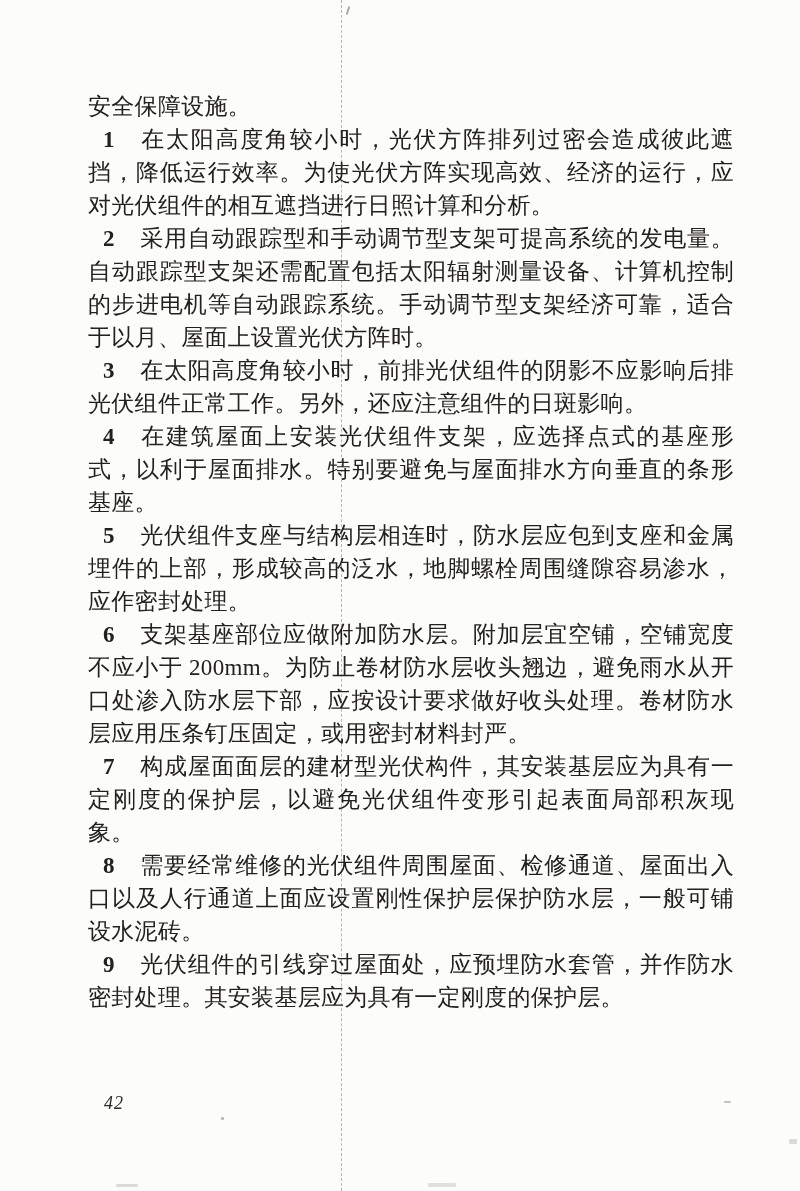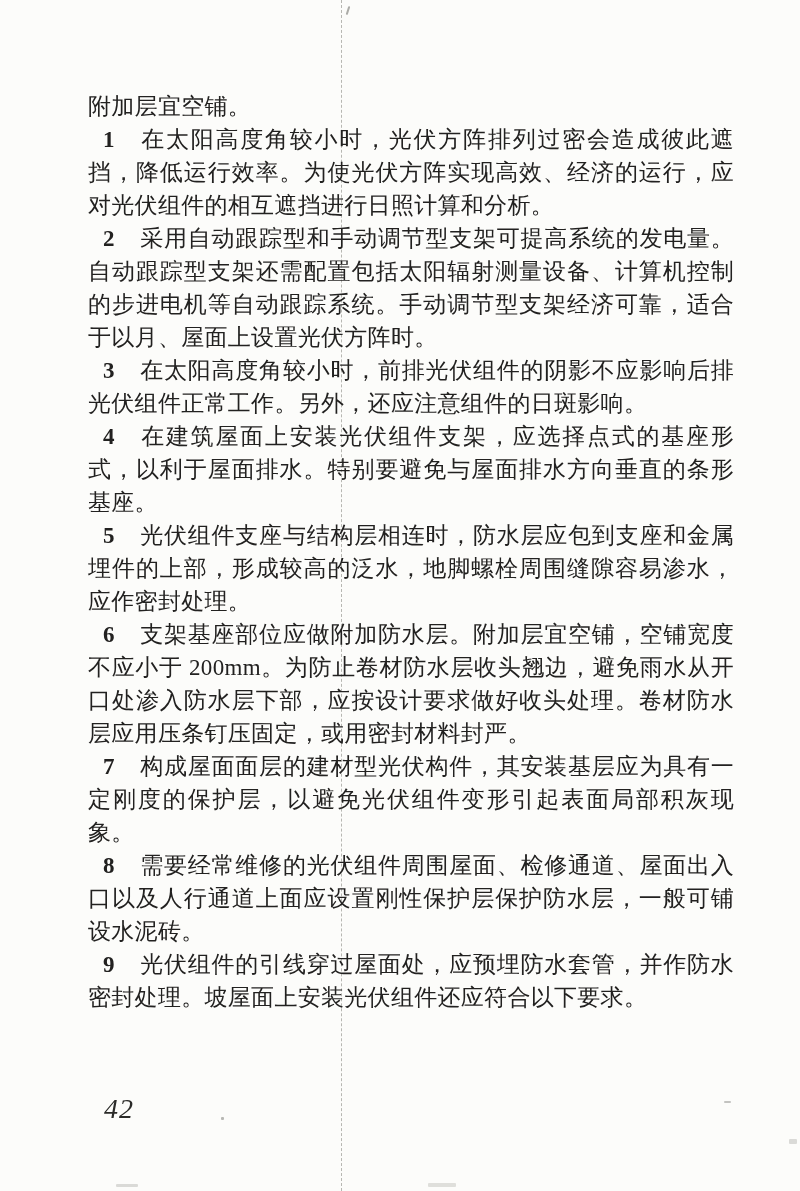--- a/index.html
+++ b/index.html
@@ -47,21 +47,21 @@
   }
   .item { text-indent: 15px; }
   .item-num {
     font-weight: bold;
     margin-right: 25px;
   }
   .page-number {
     position: absolute;
     left: 104px;
     top: 1093px;
-    font-size: 28px;
+    font-size: 18px;
     font-style: italic;
     color: #2a2a28;
     letter-spacing: 1px;
   }
   
   .speck {
     position: absolute;
     background: #8a8a85;
     border-radius: 1px;
   }
@@ -74,40 +74,40 @@
 </style>
 </head>
 <body>
 
 <div class="page">
 
   <div class="fold-line"></div>
 
   <div class="body-text">
 
-    <p class="para-cont">附加层宜空铺。</p>
+    <p class="para-cont">安全保障设施。</p>
 
 
     <p class="item"><span class="item-num">1</span><span>在太阳高度角较小时，光伏方阵排列过密会造成彼此遮挡，降低运行效率。为使光伏方阵实现高效、经济的运行，应对光伏组件的相互遮挡进行日照计算和分析。</span></p>
 
     <p class="item"><span class="item-num">2</span><span>采用自动跟踪型和手动调节型支架可提高系统的发电量。自动跟踪型支架还需配置包括太阳辐射测量设备、计算机控制的步进电机等自动跟踪系统。手动调节型支架经济可靠，适合于以月、屋面上设置光伏方阵时。</span></p>
 
     <p class="item"><span class="item-num">3</span><span>在太阳高度角较小时，前排光伏组件的阴影不应影响后排光伏组件正常工作。另外，还应注意组件的日斑影响。</span></p>
 
     <p class="item"><span class="item-num">4</span><span>在建筑屋面上安装光伏组件支架，应选择点式的基座形式，以利于屋面排水。特别要避免与屋面排水方向垂直的条形基座。</span></p>
 
     <p class="item"><span class="item-num">5</span><span>光伏组件支座与结构层相连时，防水层应包到支座和金属埋件的上部，形成较高的泛水，地脚螺栓周围缝隙容易渗水，应作密封处理。</span></p>
 
     <p class="item"><span class="item-num">6</span><span>支架基座部位应做附加防水层。附加层宜空铺，空铺宽度不应小于 200mm。为防止卷材防水层收头翘边，避免雨水从开口处渗入防水层下部，应按设计要求做好收头处理。卷材防水层应用压条钉压固定，或用密封材料封严。</span></p>
 
     <p class="item"><span class="item-num">7</span><span>构成屋面面层的建材型光伏构件，其安装基层应为具有一定刚度的保护层，以避免光伏组件变形引起表面局部积灰现象。</span></p>
 
     <p class="item"><span class="item-num">8</span><span>需要经常维修的光伏组件周围屋面、检修通道、屋面出入口以及人行通道上面应设置刚性保护层保护防水层，一般可铺设水泥砖。</span></p>
 
-    <p class="item"><span class="item-num">9</span><span>光伏组件的引线穿过屋面处，应预埋防水套管，并作防水密封处理。坡屋面上安装光伏组件还应符合以下要求。</span></p>
+    <p class="item"><span class="item-num">9</span><span>光伏组件的引线穿过屋面处，应预埋防水套管，并作防水密封处理。其安装基层应为具有一定刚度的保护层。</span></p>
 
 
   </div>
 
   <div class="page-number">42</div>
 
   <div class="speck speck-tick"></div>
   <div class="speck speck-dot"></div>
   <div class="speck speck-dash"></div>
   <div class="speck speck-smudge1"></div>

